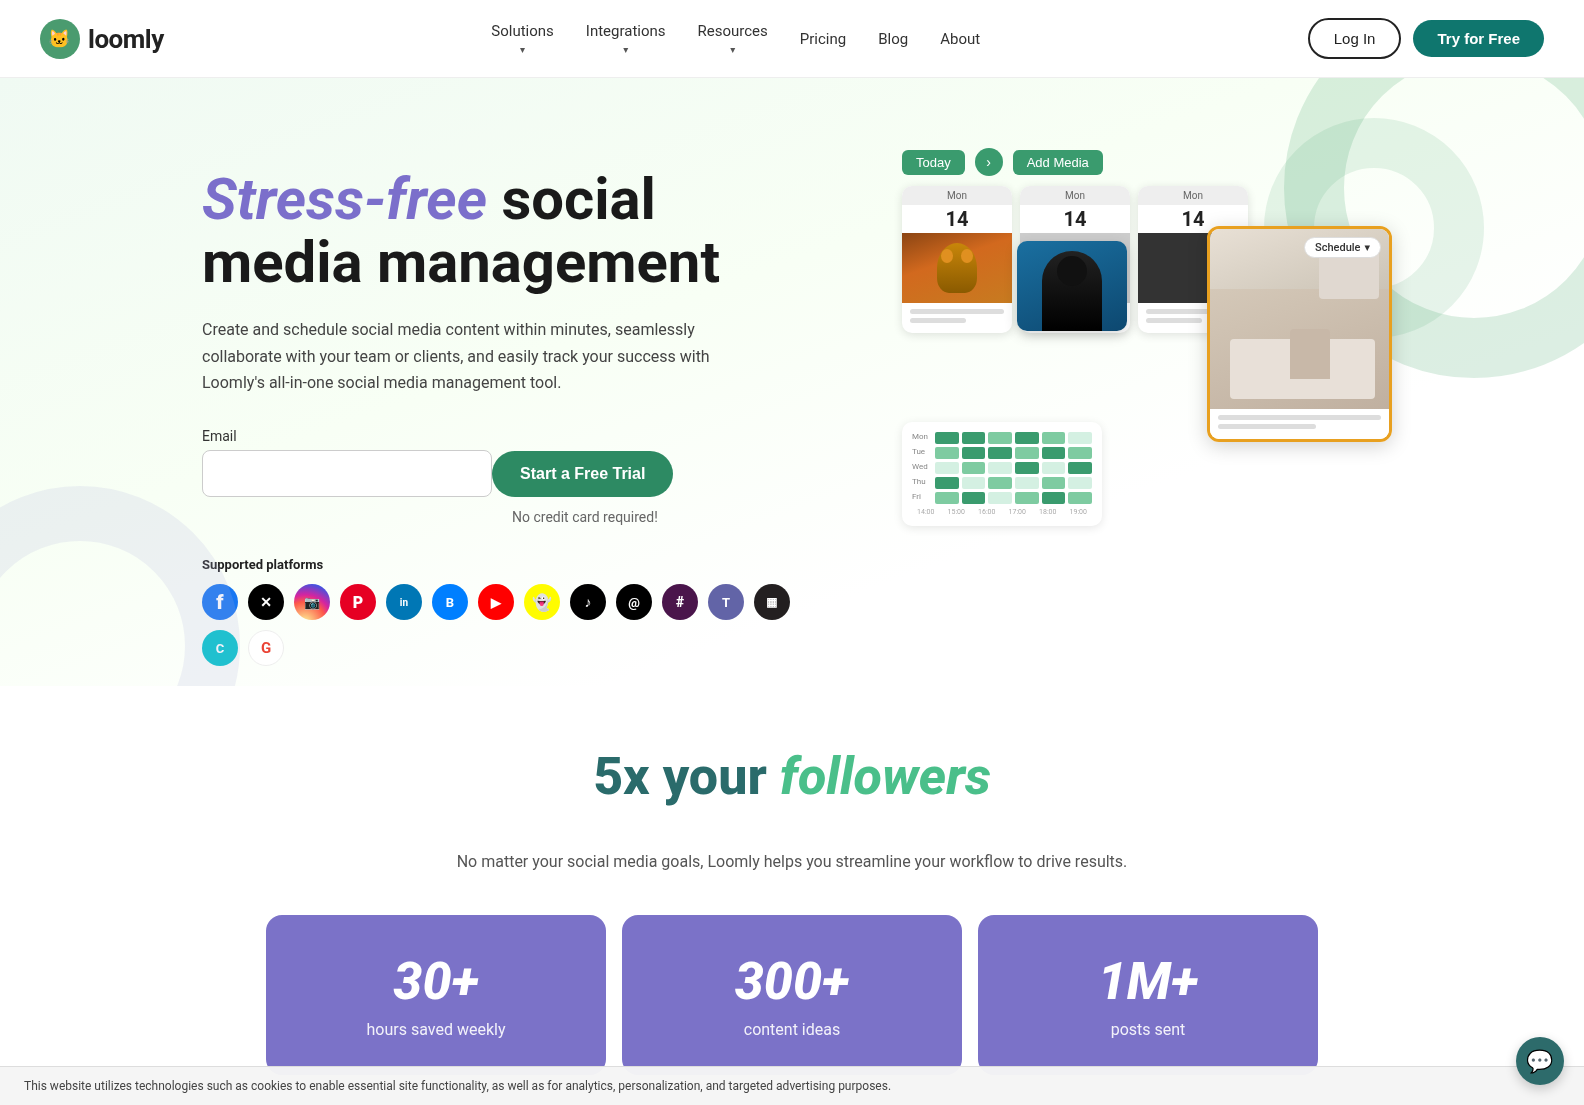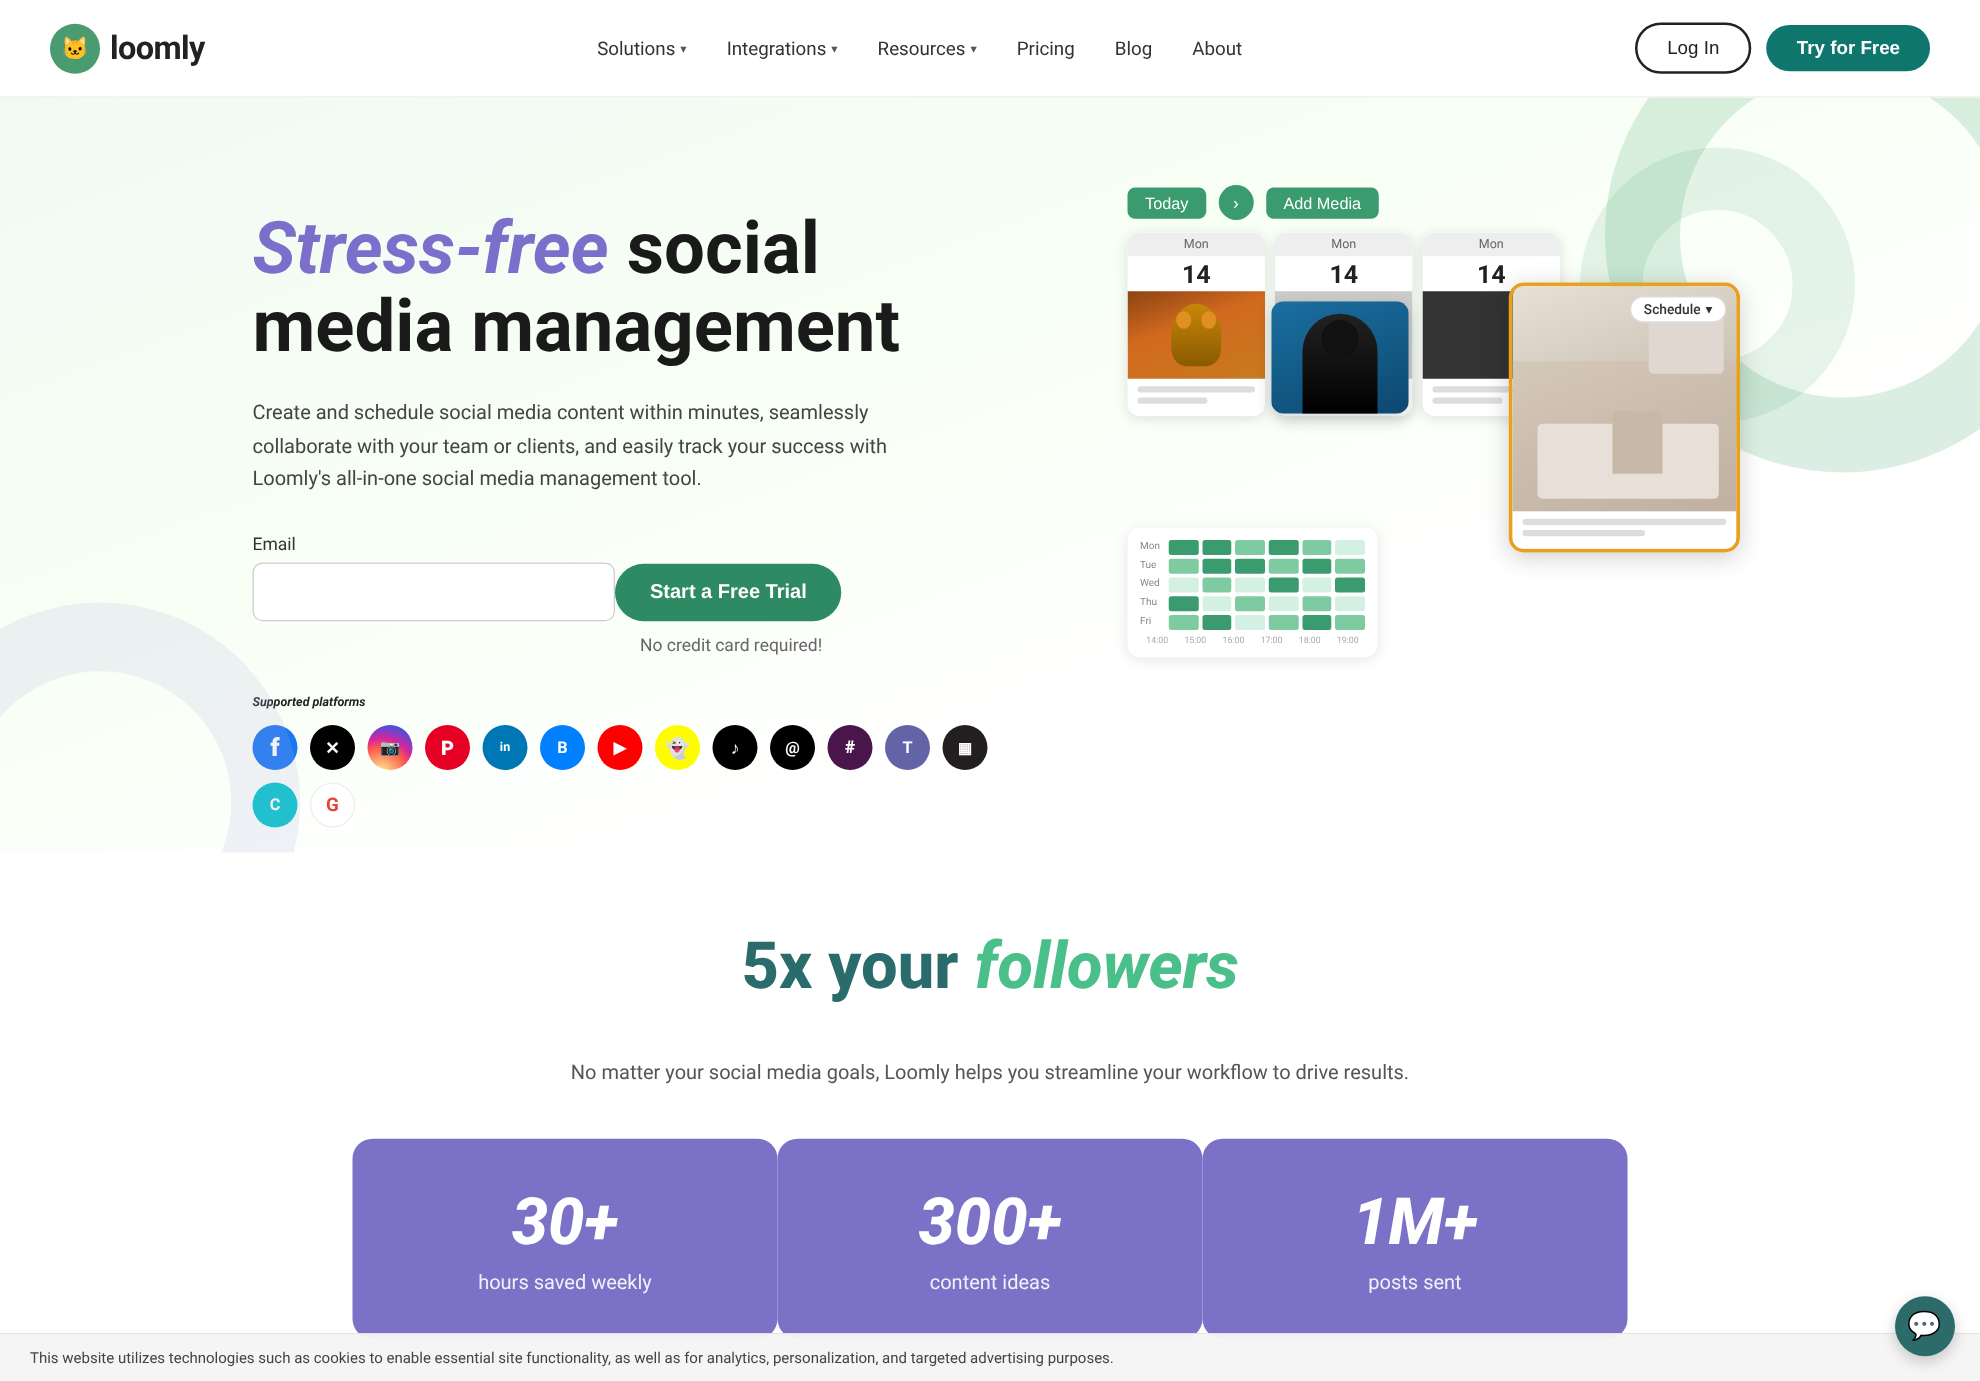--- a/index.html
+++ b/index.html
@@ -14,21 +14,21 @@
     .nav-logo { display: flex; align-items: center; gap: 8px; text-decoration: none; }
     .nav-logo-icon {
       width: 40px; height: 40px; background: #4a9b6f; border-radius: 50%;
       display: flex; align-items: center; justify-content: center; font-size: 18px;
     }
     .nav-logo-text { font-size: 26px; font-weight: 700; color: #222; letter-spacing: -0.5px; }
     .nav-links { display: flex; align-items: center; gap: 4px; }
     .nav-link {
       display: flex; align-items: center; gap: 4px;
       padding: 8px 14px; color: #333; text-decoration: none; font-size: 15px;
-      cursor: pointer; border-radius: 6px;
+      cursor: pointer; border-radius: 6px; flex-direction: column;
     }
     .nav-chevron { font-size: 10px; color: #555; }
     .nav-actions { display: flex; align-items: center; gap: 12px; }
     .btn-login {
       padding: 10px 24px; border: 2px solid #222; border-radius: 50px;
       background: #fff; color: #222; font-size: 15px; font-weight: 500; cursor: pointer;
     }
     .btn-try {
       padding: 10px 24px; border: none; border-radius: 50px;
       background: #0f766e; color: #fff; font-size: 15px; font-weight: 600; cursor: pointer;
@@ -73,21 +73,21 @@
       border-radius: 8px; font-size: 15px; outline: none;
     }
     .btn-trial {
       padding: 14px 28px; background: #2d8a63; color: #fff;
       border: none; border-radius: 50px; font-size: 16px; font-weight: 600;
       cursor: pointer; white-space: nowrap;
     }
     .hero-no-cc { font-size: 14px; color: #666; margin-left: 310px; margin-top: 4px; }
 
     .hero-platforms { margin-top: 32px; }
-    .hero-platforms-label { font-size: 10px; font-weight: 700; color: #222; margin-bottom: 12px; font-style: italic; }
+    .hero-platforms-label { font-size: 13px; font-weight: 700; color: #222; margin-bottom: 12px; }
     .hero-platform-icons { display: flex; align-items: center; gap: 10px; flex-wrap: wrap; }
     .platform-icon {
       width: 36px; height: 36px; border-radius: 50%;
       display: flex; align-items: center; justify-content: center;
       font-size: 18px; font-weight: 700;
     }
 
     
     .hero-right {
       flex: 0 0 480px; position: relative; padding-top: 10px;
@@ -165,21 +165,21 @@
       width: 100%; height: 90px;
       background: linear-gradient(160deg, #1a6fa0, #0d4870);
       position: relative; overflow: hidden;
     }
 
     
     .stats-section { padding: 60px 40px 40px; text-align: center; }
     .stats-heading { font-size: 52px; font-weight: 800; color: #2a6b6b; margin-bottom: 16px; }
     .stats-heading-italic { font-style: italic; color: #4abf8a; }
     .stats-sub { font-size: 16px; color: #555; line-height: 1.6; margin-bottom: 40px; }
-    .stats-cards { display: flex; justify-content: center; flex-wrap: wrap; align-items: flex-end; }
+    .stats-cards { display: flex; justify-content: center; gap: 16px; flex-wrap: wrap; align-items: flex-end; }
     .stat-card {
       background: #7b72c8; color: #fff;
       border-radius: 16px; padding: 36px 40px;
       min-width: 260px; flex: 1; max-width: 340px;
     }
     .stat-number { font-size: 52px; font-weight: 800; font-style: italic; margin-bottom: 8px; }
     .stat-label { font-size: 16px; font-weight: 400; opacity: 0.9; }
 
     
     .cookie-bar {

